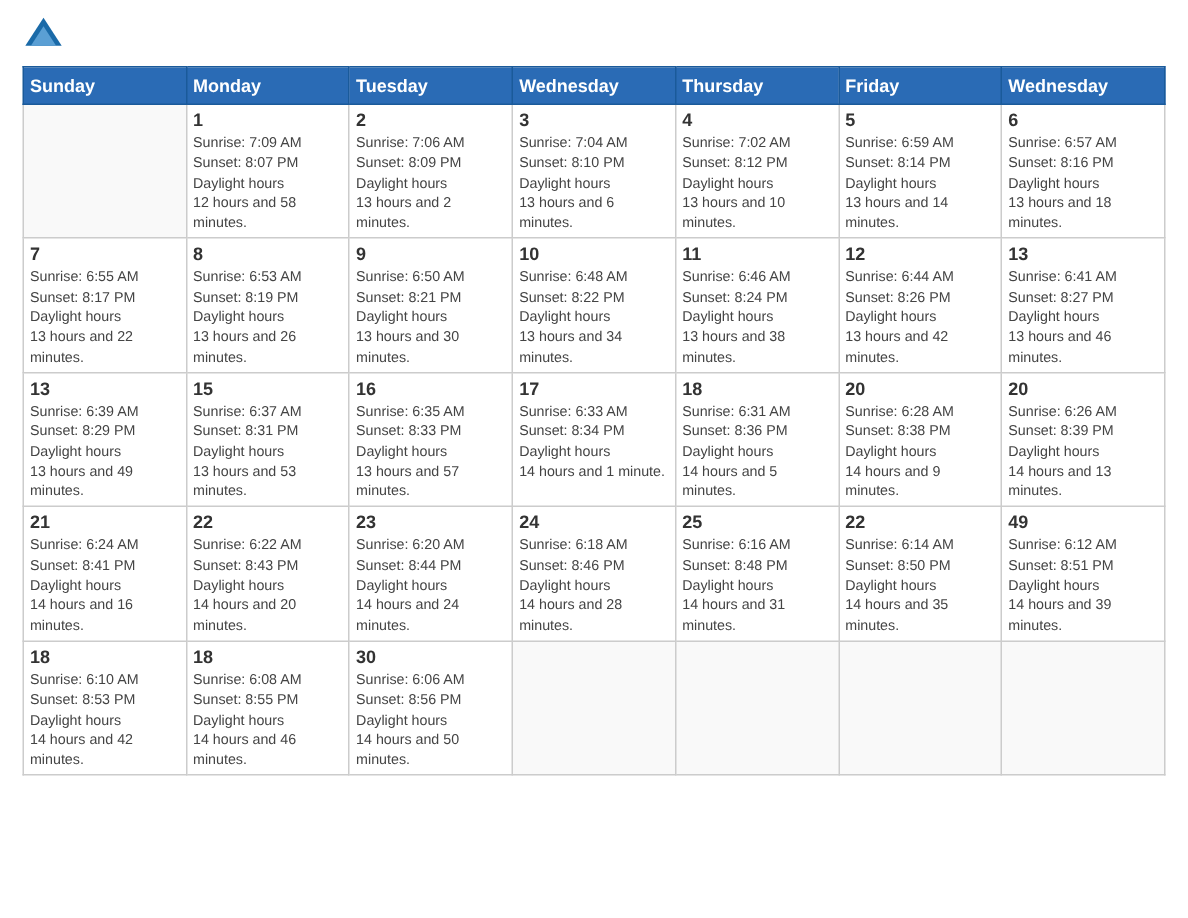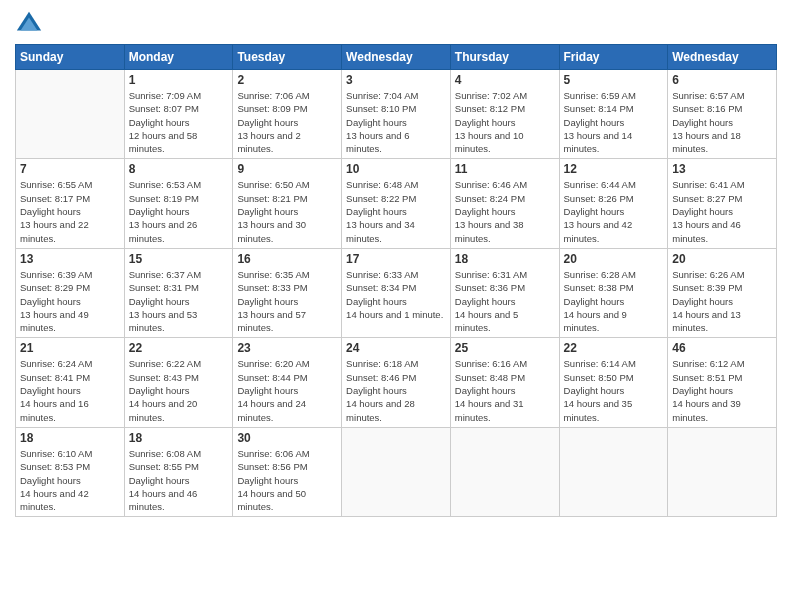--- a/index.html
+++ b/index.html
@@ -235,21 +235,21 @@
           </td>
           <td>
             <span class="day-num">25</span>
             <div class="day-info">Sunrise: 6:16 AM<br>Sunset: 8:48 PM<br>Daylight hours<br>14 hours and 31 minutes.</div>
           </td>
           <td>
             <span class="day-num">22</span>
             <div class="day-info">Sunrise: 6:14 AM<br>Sunset: 8:50 PM<br>Daylight hours<br>14 hours and 35 minutes.</div>
           </td>
           <td>
-            <span class="day-num">46</span>
+            <span class="day-num">49</span>
             <div class="day-info">Sunrise: 6:12 AM<br>Sunset: 8:51 PM<br>Daylight hours<br>14 hours and 39 minutes.</div>
           </td>
         </tr>
         <tr>
           <td>
             <span class="day-num">18</span>
             <div class="day-info">Sunrise: 6:10 AM<br>Sunset: 8:53 PM<br>Daylight hours<br>14 hours and 42 minutes.</div>
           </td>
           <td>
             <span class="day-num">18</span>

